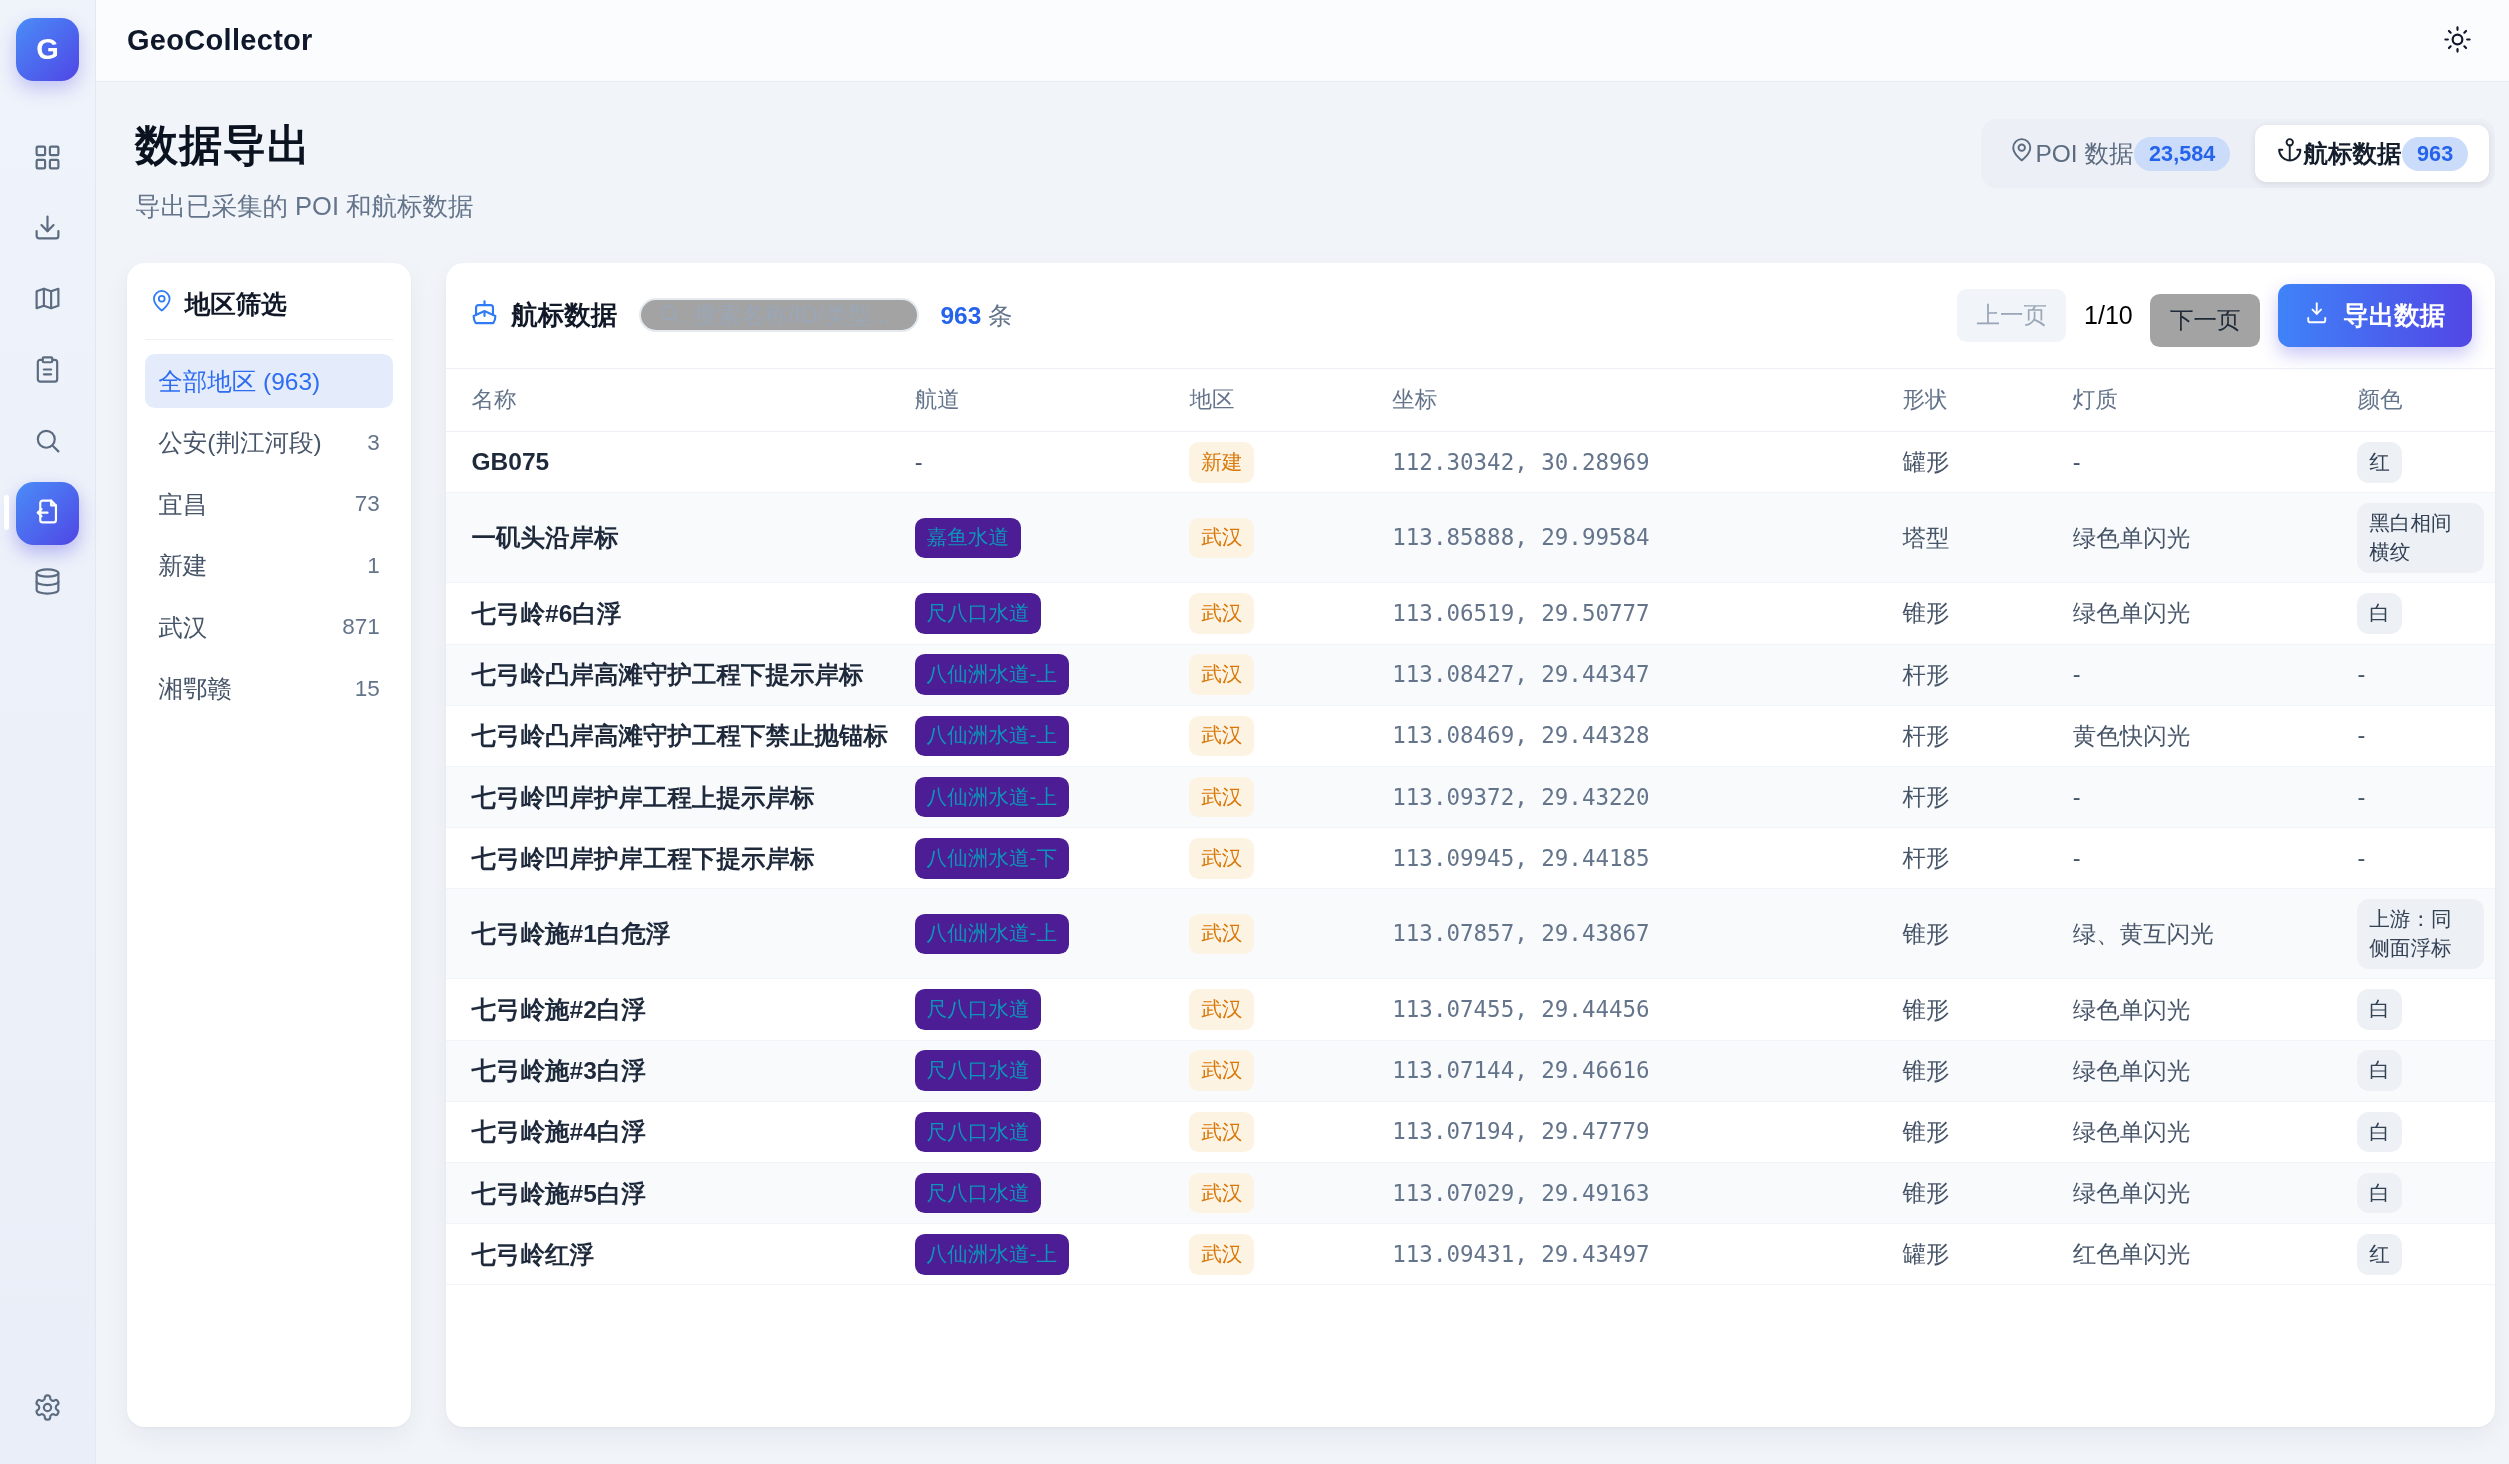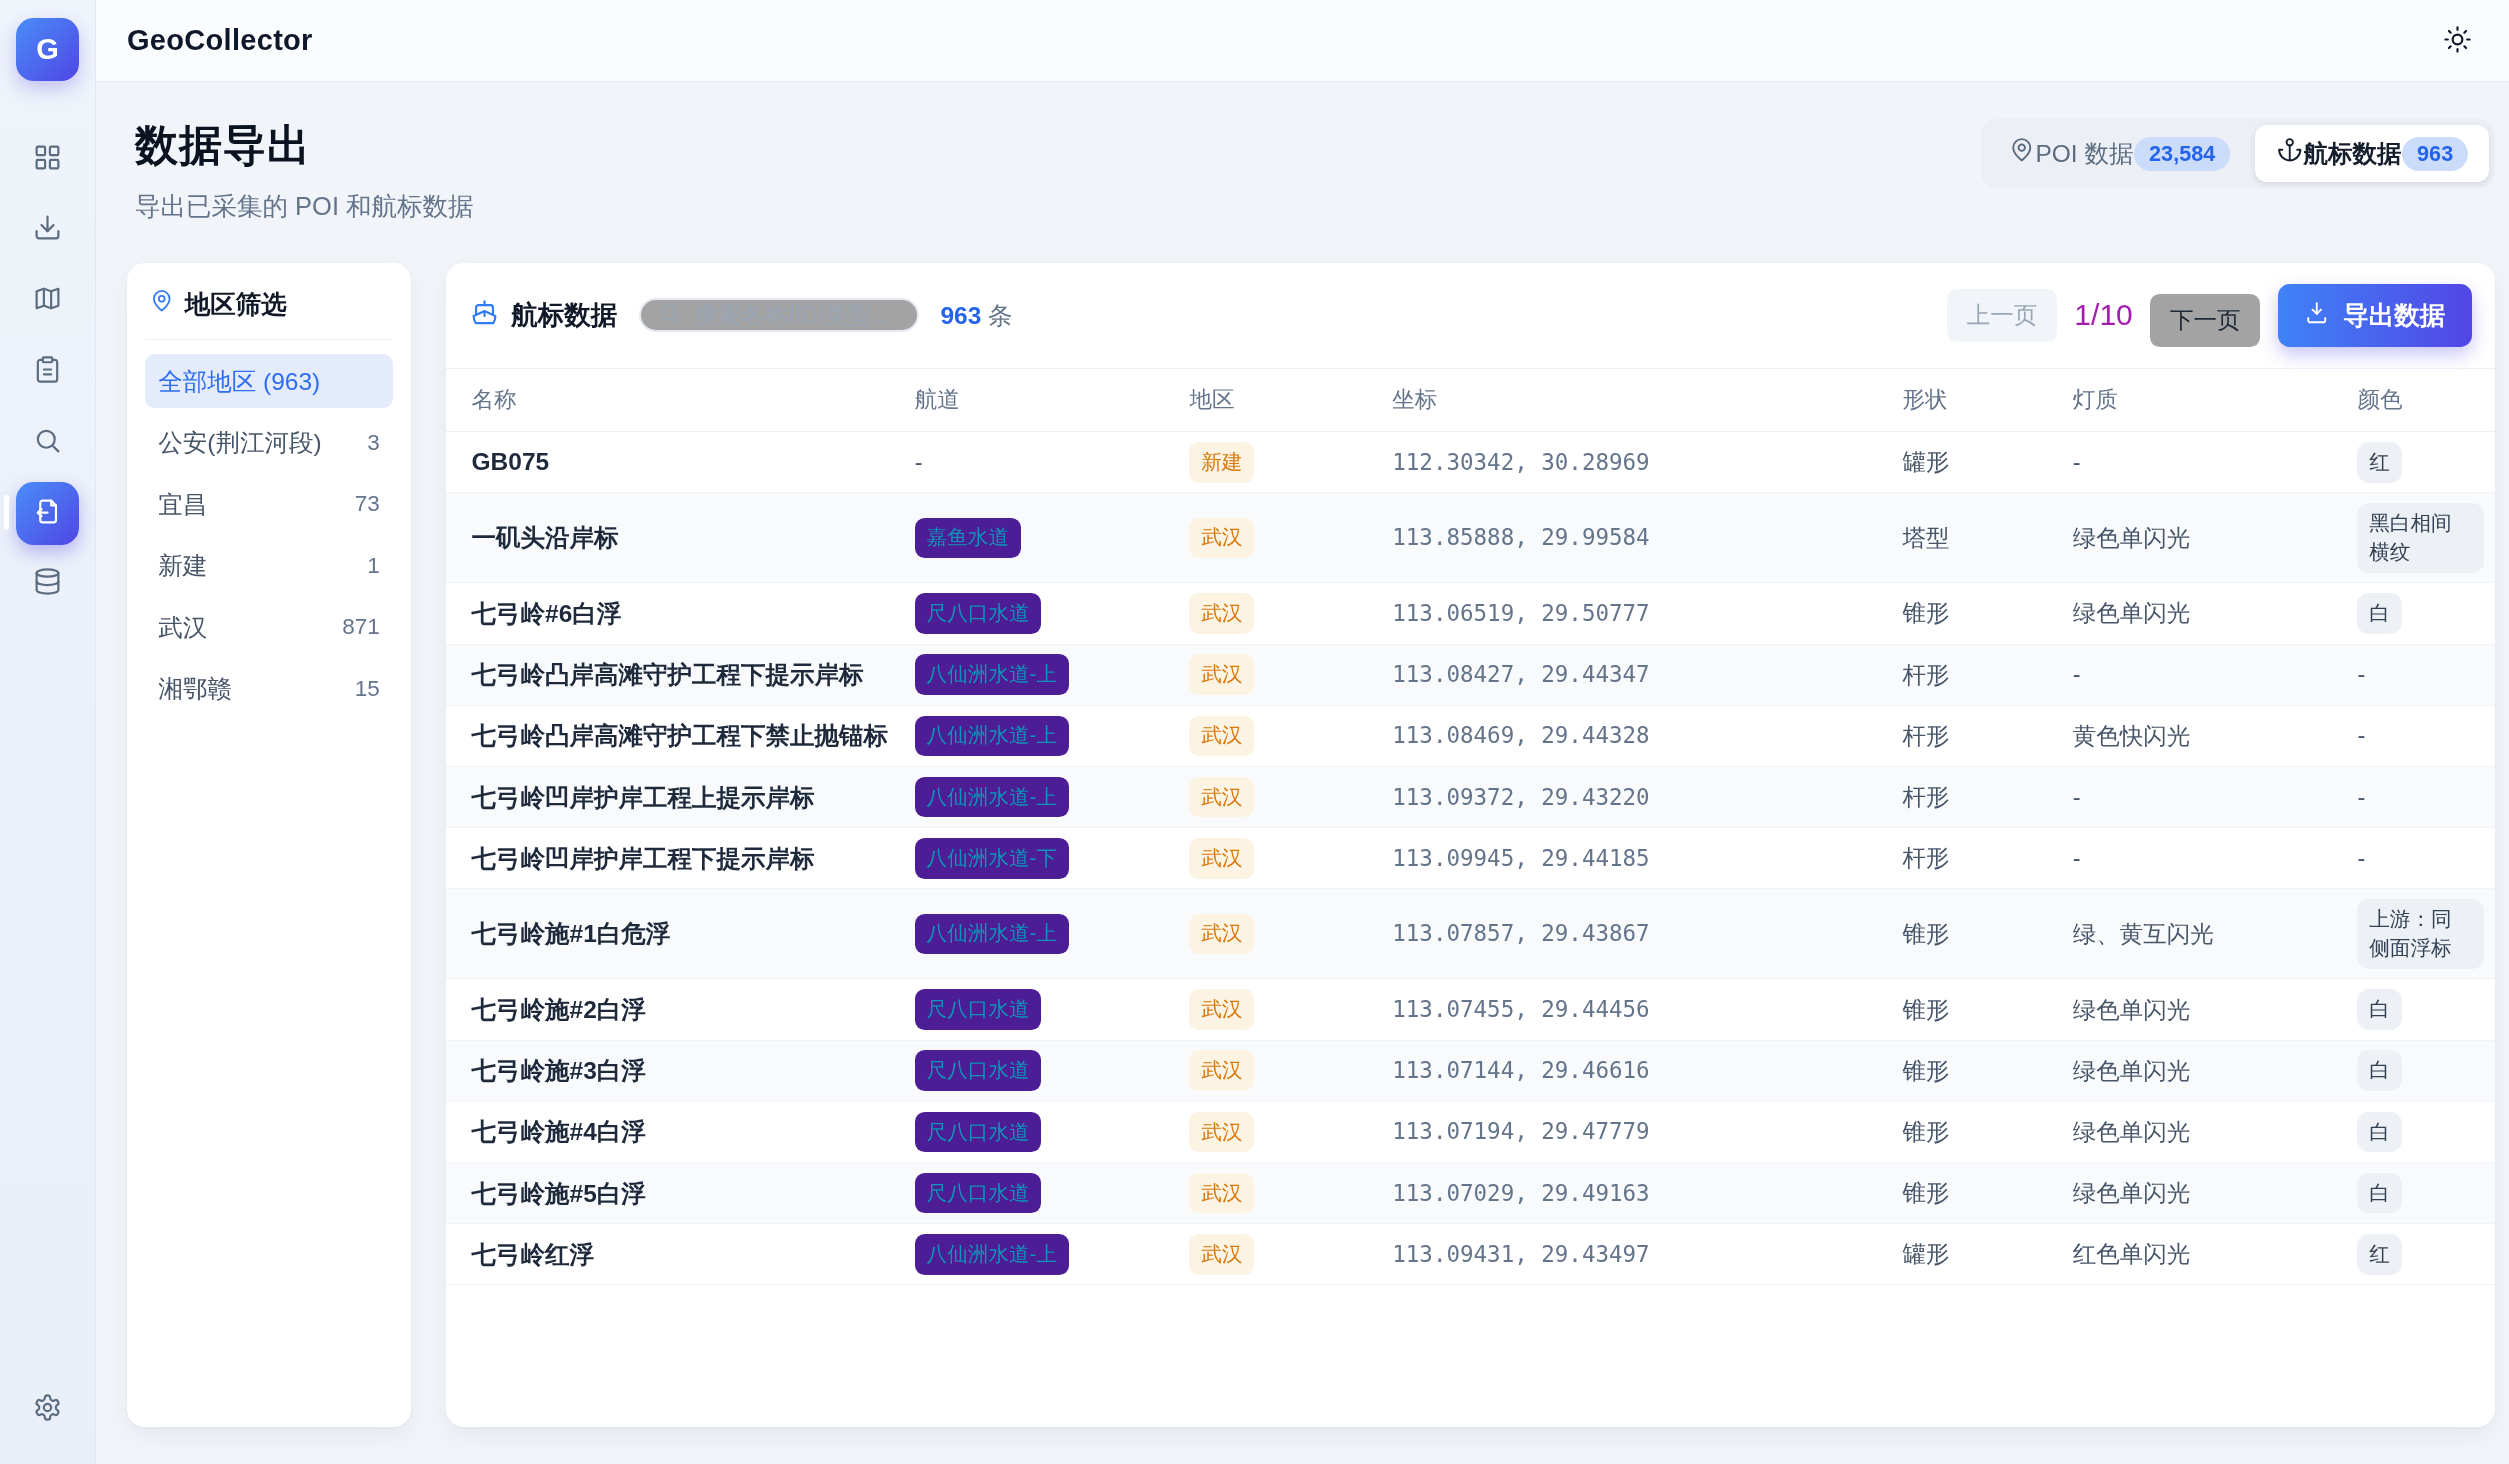--- a/index.html
+++ b/index.html
@@ -80,21 +80,21 @@
   .search input { border: none; outline: none; width: 100%; font-size: 23.5px; color: #334155; background: transparent;
                   font-family: "Liberation Sans", sans-serif; }
   .search input::placeholder { color: #9aa7b8; }
   .row-count { font-size: 24.5px; color: #64748b; white-space: nowrap; }
   .row-count b { color: #2563eb; font-weight: 700; }
   .toolbar-right { margin-left: auto; display: flex; align-items: center; gap: 17.6px; }
   .pg-btn { font-size: 23.5px; padding: 10.8px 19.6px; border-radius: 9.8px; border: none; cursor: pointer;
             font-family: "Liberation Sans", sans-serif; }
   .pg-btn.prev { background: #f1f4f8; color: #9aa7b8; }
   .pg-btn.next { background: #a3a3a3; color: #1f2937; margin-top: 10px; }
-  .pg-info { font-size: 30px; color: #a21caf; }
+  .pg-info { font-size: 25px; color: #000000; }
   .export-btn { display: flex; align-items: center; gap: 13.7px; border: none; cursor: pointer;
                 background: linear-gradient(90deg, #3f83f8, #5246e5); color: #fff; font-size: 25.5px; font-weight: 600;
                 border-radius: 11.8px; padding: 13.7px 26.5px; box-shadow: 0 7.8px 17.6px rgba(79,70,229,.3);
                 font-family: "Liberation Sans", sans-serif; }
   .export-btn svg { width: 25.5px; height: 25.5px; }
 
   .table-wrap { flex: 1; overflow: hidden; }
   table { width: 100%; border-collapse: collapse; table-layout: fixed; }
   thead th { text-align: left; font-size: 22.5px; font-weight: 500; color: #64748b; padding: 15.7px 11.8px;
              border-bottom: 1px solid #edf1f6; white-space: nowrap; }

